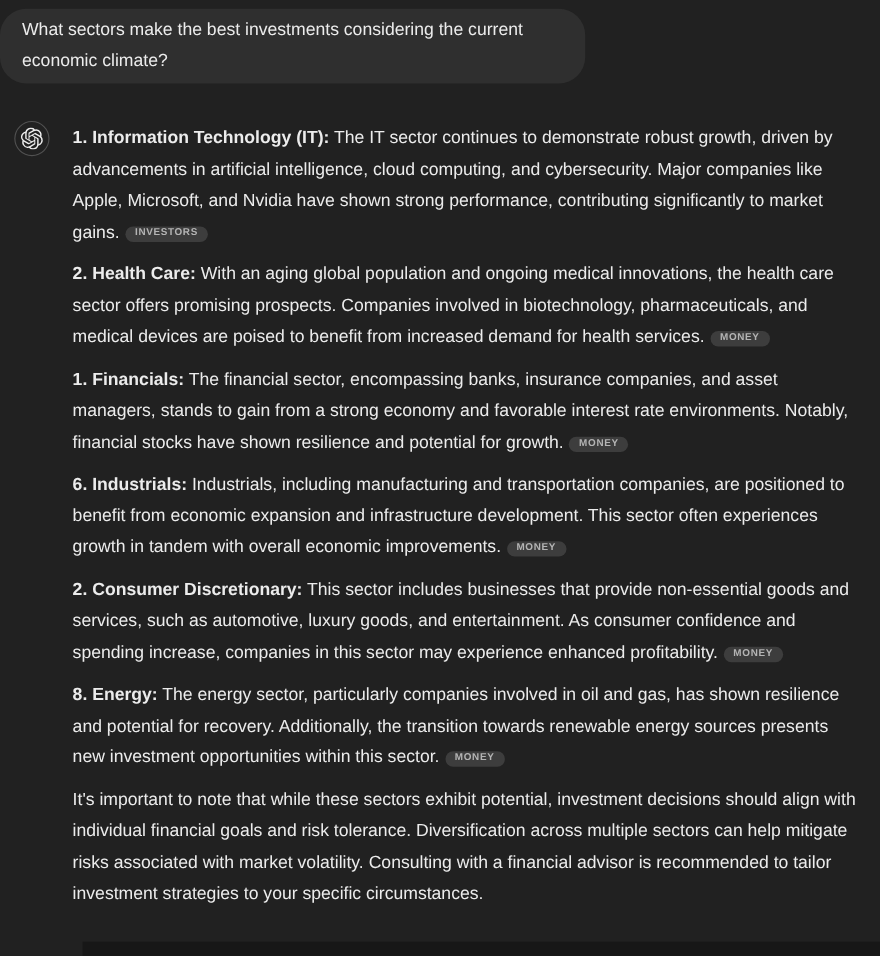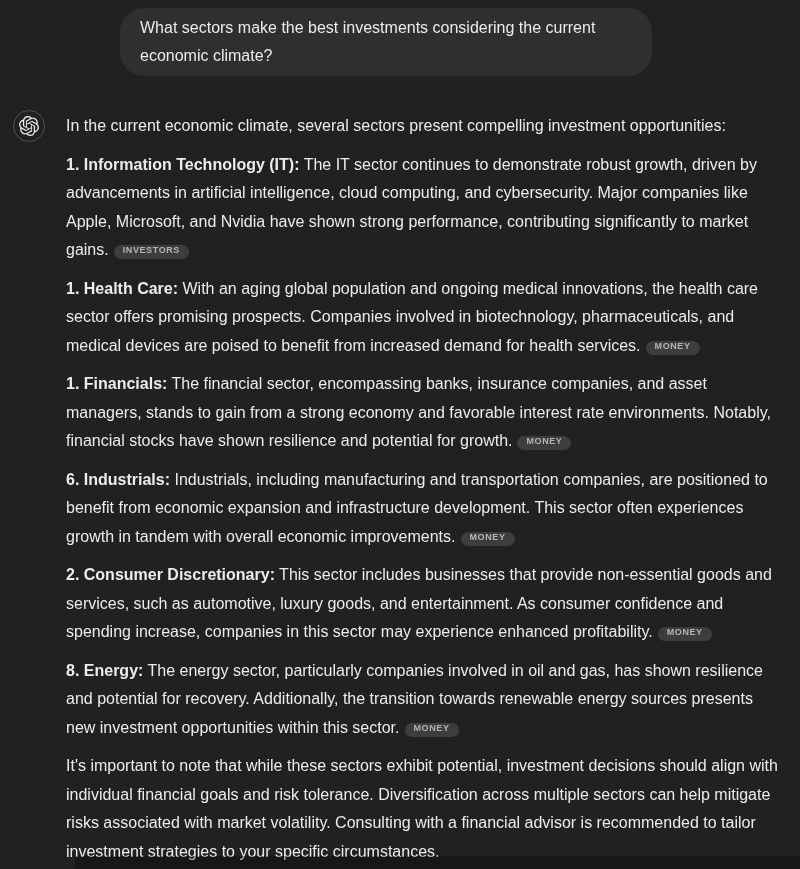--- a/index.html
+++ b/index.html
@@ -6,21 +6,21 @@
   html, body { width: 800px; height: 869px; }
   body {
     background: #212121;
     font-family: "Liberation Sans", sans-serif;
     color: #ececec;
     overflow: hidden;
     position: relative;
   }
   .user-row {
     display: flex;
-    justify-content: center;
+    justify-content: flex-start;
     padding: 8px 28px 0 0;
   }
   .user-bubble {
     background: #2f2f2f;
     color: #ececec;
     border-radius: 24px;
     padding: 6px 20px;
     max-width: 532px;
     font-size: 16px;
     line-height: 28px;
@@ -82,25 +82,24 @@
   <div class="user-bubble">What sectors make the best investments considering the current economic climate?</div>
 </div>
 
 <div class="assistant-row">
   <div class="avatar">
     <svg viewBox="0 0 24 24" xmlns="http://www.w3.org/2000/svg" aria-hidden="true">
       <path d="M22.2819 9.8211a5.9847 5.9847 0 0 0-.5157-4.9108 6.0462 6.0462 0 0 0-6.5098-2.9A6.0651 6.0651 0 0 0 4.9807 4.1818a5.9847 5.9847 0 0 0-3.9977 2.9 6.0462 6.0462 0 0 0 .7427 7.0966 5.98 5.98 0 0 0 .511 4.9107 6.051 6.051 0 0 0 6.5146 2.9001A5.9847 5.9847 0 0 0 13.2599 24a6.0557 6.0557 0 0 0 5.7718-4.2058 5.9894 5.9894 0 0 0 3.9977-2.9001 6.0557 6.0557 0 0 0-.7475-7.073zm-9.022 12.6081a4.4755 4.4755 0 0 1-2.8764-1.0408l.1419-.0804 4.7783-2.7582a.7948.7948 0 0 0 .3927-.6813v-6.7369l2.02 1.1686a.071.071 0 0 1 .038.0615v5.5826a4.504 4.504 0 0 1-4.4945 4.4849zm-9.6607-4.1254a4.4708 4.4708 0 0 1-.5346-3.0137l.142.0852 4.783 2.7582a.7712.7712 0 0 0 .7806 0l5.8428-3.3685v2.3324a.0804.0804 0 0 1-.0332.0615L9.74 19.9502a4.4992 4.4992 0 0 1-6.1408-1.6464zM2.3408 7.8956a4.485 4.485 0 0 1 2.3655-1.9728V11.6a.7664.7664 0 0 0 .3879.6765l5.8144 3.3543-2.0201 1.1685a.0757.0757 0 0 1-.071 0l-4.8303-2.7865A4.504 4.504 0 0 1 2.3408 7.8956zm16.5963 3.8558L13.1038 8.364 15.1192 7.2a.0757.0757 0 0 1 .071 0l4.8303 2.7913a4.4944 4.4944 0 0 1-.6765 8.1042v-5.6772a.79.79 0 0 0-.407-.667zm2.0107-3.0231l-.142-.0852-4.7735-2.7818a.7759.7759 0 0 0-.7854 0L9.409 9.2297V6.8974a.0662.0662 0 0 1 .0284-.0615l4.8303-2.7866a4.4992 4.4992 0 0 1 6.6802 4.66zM8.3065 12.863l-2.02-1.1638a.0804.0804 0 0 1-.038-.0567V6.0742a4.4992 4.4992 0 0 1 7.3757-3.4537l-.142.0805L8.704 5.459a.7948.7948 0 0 0-.3927.6813zm1.0976-2.3654l2.602-1.4998 2.6069 1.4998v2.9994l-2.5974 1.4997-2.6067-1.4997z"></path>
     </svg>
   </div>
   <div class="assistant-content">
-    <p>In the current economic climate, several sectors present compelling investment opportunities:</p>
 
     <p><span class="section-title">1. Information Technology (IT):</span><span> The IT sector continues to demonstrate robust growth, driven by advancements in artificial intelligence, cloud computing, and cybersecurity. Major companies like Apple, Microsoft, and Nvidia have shown strong performance, contributing significantly to market gains.</span><span class="badge">INVESTORS</span></p>
 
-    <p><span class="section-title">1. Health Care:</span><span> With an aging global population and ongoing medical innovations, the health care sector offers promising prospects. Companies involved in biotechnology, pharmaceuticals, and medical devices are poised to benefit from increased demand for health services.</span><span class="badge">MONEY</span></p>
+    <p><span class="section-title">2. Health Care:</span><span> With an aging global population and ongoing medical innovations, the health care sector offers promising prospects. Companies involved in biotechnology, pharmaceuticals, and medical devices are poised to benefit from increased demand for health services.</span><span class="badge">MONEY</span></p>
 
     <p><span class="section-title">1. Financials:</span><span> The financial sector, encompassing banks, insurance companies, and asset managers, stands to gain from a strong economy and favorable interest rate environments. Notably, financial stocks have shown resilience and potential for growth.</span><span class="badge">MONEY</span></p>
 
     <p><span class="section-title">6. Industrials:</span><span> Industrials, including manufacturing and transportation companies, are positioned to benefit from economic expansion and infrastructure development. This sector often experiences growth in tandem with overall economic improvements.</span><span class="badge">MONEY</span></p>
 
     <p><span class="section-title">2. Consumer Discretionary:</span><span> This sector includes businesses that provide non-essential goods and services, such as automotive, luxury goods, and entertainment. As consumer confidence and spending increase, companies in this sector may experience enhanced profitability.</span><span class="badge">MONEY</span></p>
 
     <p><span class="section-title">8. Energy:</span><span> The energy sector, particularly companies involved in oil and gas, has shown resilience and potential for recovery. Additionally, the transition towards renewable energy sources presents new investment opportunities within this sector.</span><span class="badge">MONEY</span></p>
 
     <p>It's important to note that while these sectors exhibit potential, investment decisions should align with individual financial goals and risk tolerance. Diversification across multiple sectors can help mitigate risks associated with market volatility. Consulting with a financial advisor is recommended to tailor investment strategies to your specific circumstances.</p>

